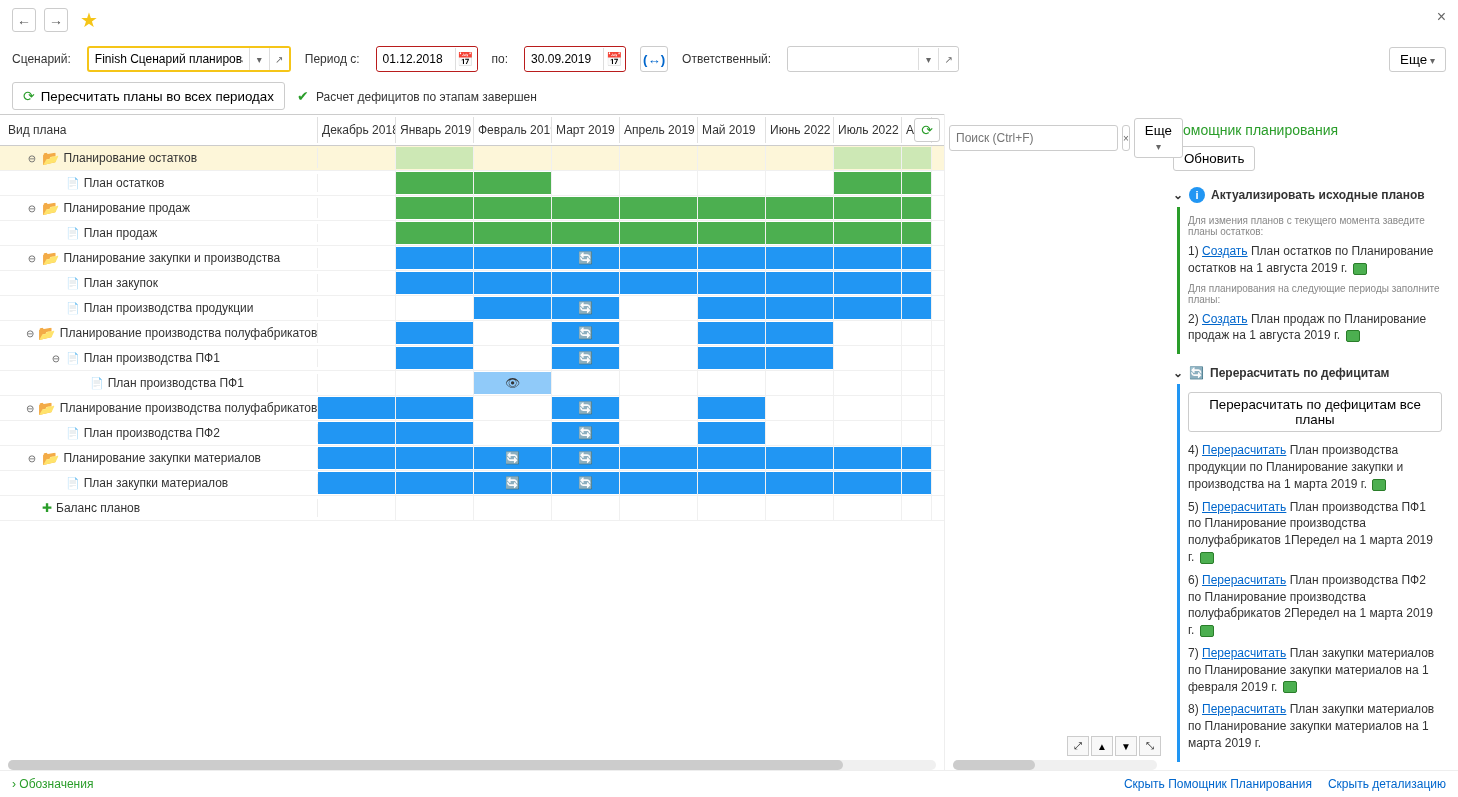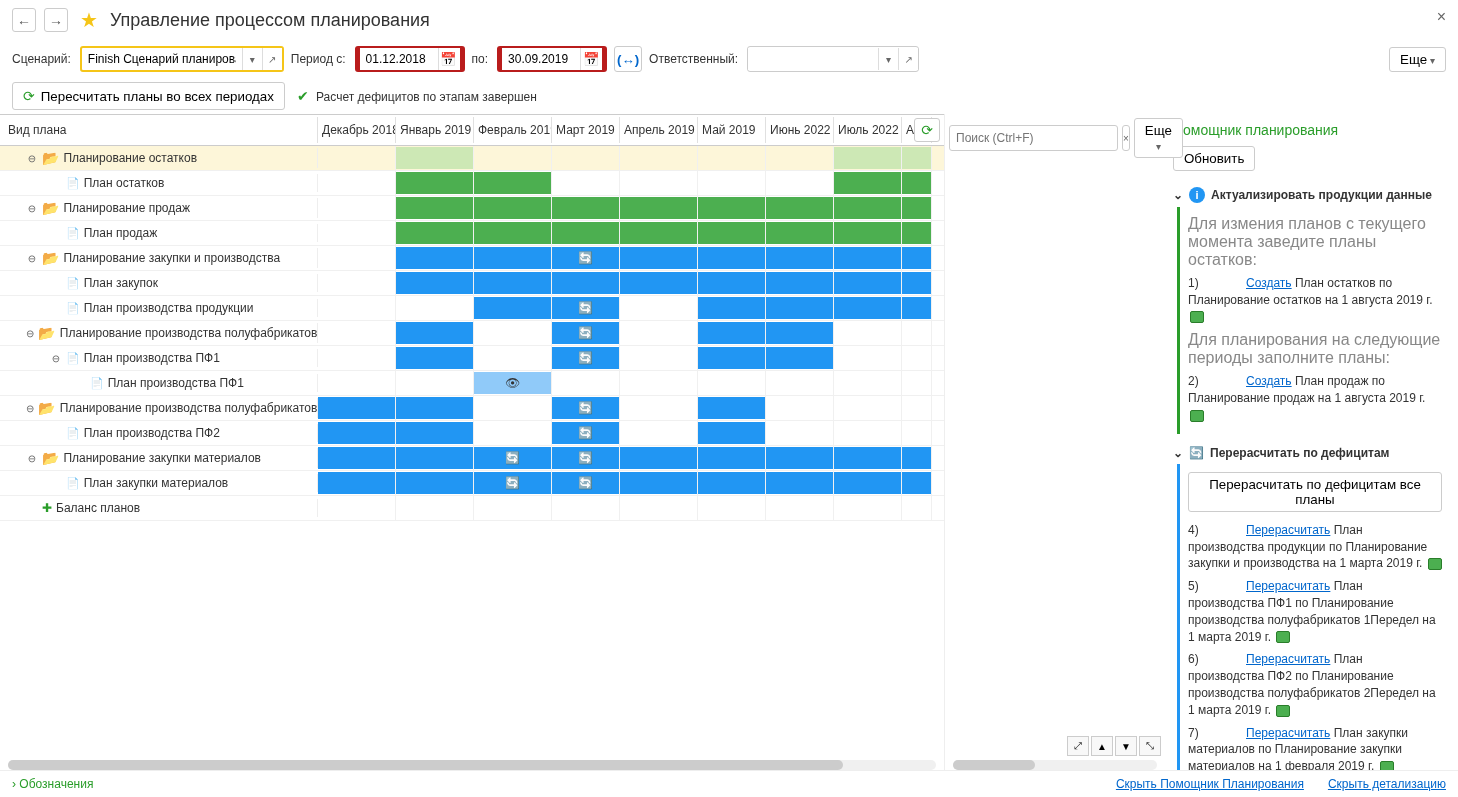--- a/index.html
+++ b/index.html
@@ -6,26 +6,26 @@
 body { font-family: Arial, sans-serif; font-size: 12px; color: #333; background: #fff; width: 1458px; height: 797px; overflow: hidden; position: relative; }
 
 
 .header { display: flex; align-items: center; padding: 8px 12px; gap: 8px; }
 .nav-btn { width: 24px; height: 24px; border: 1px solid #ccc; background: #fff; border-radius: 3px; cursor: pointer; display: flex; align-items: center; justify-content: center; font-size: 14px; color: #555; }
 .star-icon { color: #f5c518; font-size: 20px; margin: 0 4px; }
 .page-title { font-size: 18px; font-weight: normal; color: #333; }
 .close-x { position: absolute; right: 12px; top: 8px; font-size: 16px; color: #666; cursor: pointer; }
 
 
-.toolbar { display: flex; align-items: center; padding: 6px 12px; gap: 7px; flex-wrap: wrap; }
+.toolbar { display: flex; align-items: center; padding: 6px 12px; gap: 14px; flex-wrap: wrap; }
 .lbl { color: #333; margin-right: 2px; }
 .field-wrap { display: inline-flex; align-items: center; border: 2px solid #f5c518; border-radius: 3px; background: #fff; height: 26px; }
 .field { border: none; padding: 0 6px; height: 22px; font-size: 12px; background: transparent; width: 160px; }
 .field-btn { width: 20px; height: 22px; border: none; border-left: 1px solid #ddd; background: #fff; cursor: pointer; font-size: 10px; color: #666; }
-.date-wrap { display: inline-flex; align-items: center; border: 5px solid #b91c1c; border-radius: 3px; height: 26px; }
+.date-wrap { display: inline-flex; align-items: center; border: 1px solid #b91c1c; border-radius: 3px; height: 26px; }
 .date-field { border: none; padding: 0 6px; height: 22px; font-size: 12px; width: 78px; }
 .date-btn { width: 22px; height: 22px; border: none; border-left: 1px solid #ddd; background: #fff; cursor: pointer; }
 .icon-btn { width: 28px; height: 26px; border: 1px solid #ccc; background: #fff; border-radius: 3px; cursor: pointer; display: inline-flex; align-items: center; justify-content: center; color: #0066cc; font-weight: bold; }
 .resp-wrap { display: inline-flex; align-items: center; border: 1px solid #ccc; border-radius: 3px; height: 26px; }
 .resp-field { border: none; padding: 0 6px; height: 22px; width: 130px; }
 .more-btn { border: 1px solid #ccc; background: #fff; border-radius: 3px; padding: 4px 10px; cursor: pointer; }
 .more-btn::after { content: " ▾"; color: #666; font-size: 10px; }
 .action-bar { display: flex; align-items: center; padding: 4px 12px; gap: 12px; }
 .action-btn { border: 1px solid #ccc; background: #fff; border-radius: 3px; padding: 5px 10px; cursor: pointer; display: inline-flex; align-items: center; gap: 6px; }
 .refresh-icon { color: #2a9d2a; font-size: 14px; }
@@ -71,44 +71,43 @@
 .mid-toolbar { position: absolute; bottom: 18px; right: 4px; display: flex; gap: 2px; }
 .mid-tbtn { width: 22px; height: 20px; border: 1px solid #ccc; background: #f8f8f8; cursor: pointer; font-size: 10px; }
 
 
 .assist-title { color: #2a9d2a; font-size: 14px; padding: 4px 0; }
 .assist-btn { border: 1px solid #ccc; background: #fff; border-radius: 3px; padding: 4px 10px; margin: 4px 0; cursor: pointer; display: inline-block; }
 .section { margin-top: 8px; }
 .section-head { display: flex; align-items: center; gap: 6px; padding: 4px 0; font-weight: bold; cursor: pointer; }
 .section-body { border-left: 3px solid #2a9d2a; padding: 4px 8px; margin-left: 4px; }
 .section-body.blue-border { border-left-color: #2196f3; }
-.muted { color: #888; font-size: 16px; margin: 4px 0; }
+.muted { color: #888; font-size: 10px; margin: 4px 0; }
 .item { margin: 6px 0; line-height: 1.4; }
-.link { color: #0066cc; text-decoration: underline; cursor: pointer; margin-left: 44px; }
+.link { color: #0066cc; text-decoration: underline; cursor: pointer; }
 .info-icon { width: 16px; height: 16px; border-radius: 50%; background: #2196f3; color: #fff; display: inline-flex; align-items: center; justify-content: center; font-size: 11px; font-weight: bold; }
 .cal-icon { display: inline-block; width: 14px; height: 12px; background: #4caf50; border: 1px solid #2a7d2a; border-radius: 2px; vertical-align: middle; margin-left: 2px; }
 
 
 .footer { position: absolute; bottom: 0; left: 0; right: 0; display: flex; justify-content: space-between; padding: 6px 12px; border-top: 1px solid #eee; background: #fff; }
 .footer-left { color: #2a9d2a; cursor: pointer; }
 .footer-right { display: flex; gap: 16px; }
-.footer-right a { color: #0066cc; text-decoration: underline; cursor: pointer; margin-left: 8px; }
+.footer-right a { color: #0066cc; cursor: pointer; }
 
 
 .hscroll { height: 10px; background: #f0f0f0; border-radius: 5px; margin: 4px 8px; position: relative; }
 .hscroll-thumb { position: absolute; left: 0; width: 90%; top: 0; bottom: 0; background: #ccc; border-radius: 5px; }
 </style>
 </head>
 <body>
 
 <div class="header">
   <button class="nav-btn">←</button>
   <button class="nav-btn">→</button>
   <span class="star-icon">★</span>
-  <span class="page-title">Управление процессом планирования</span>
   <span class="close-x">×</span>
 </div>
 
 <div class="toolbar">
   <span class="lbl">Сценарий:</span>
   <span class="field-wrap">
     <input class="field" value="Finish Сценарий планирования" style="">
     <button class="field-btn">▾</button>
     <button class="field-btn">↗</button>
   </span>
@@ -629,21 +628,21 @@
   </div>
 
   <div class="right-pane">
     <div class="assist-title">Помощник планирования</div>
     <button class="assist-btn">Обновить</button>
 
     <div class="section">
       <div class="section-head">
         <span>⌄</span>
         <span class="info-icon">i</span>
-        <span>Актуализировать продукции данные</span>
+        <span>Актуализировать исходные планов</span>
       </div>
       <div class="section-body">
         <div class="muted">Для измения планов с текущего момента заведите планы остатков:</div>
         <div class="item">1) <span class="link">Создать</span><span> План остатков по Планирование остатков на 1 августа 2019 г.</span> <span class="cal-icon"></span></div>
         <div class="muted">Для планирования на следующие периоды заполните планы:</div>
         <div class="item">2) <span class="link">Создать</span><span> План продаж по Планирование продаж на 1 августа 2019 г.</span> <span class="cal-icon"></span></div>
       </div>
     </div>
 
     <div class="section">

